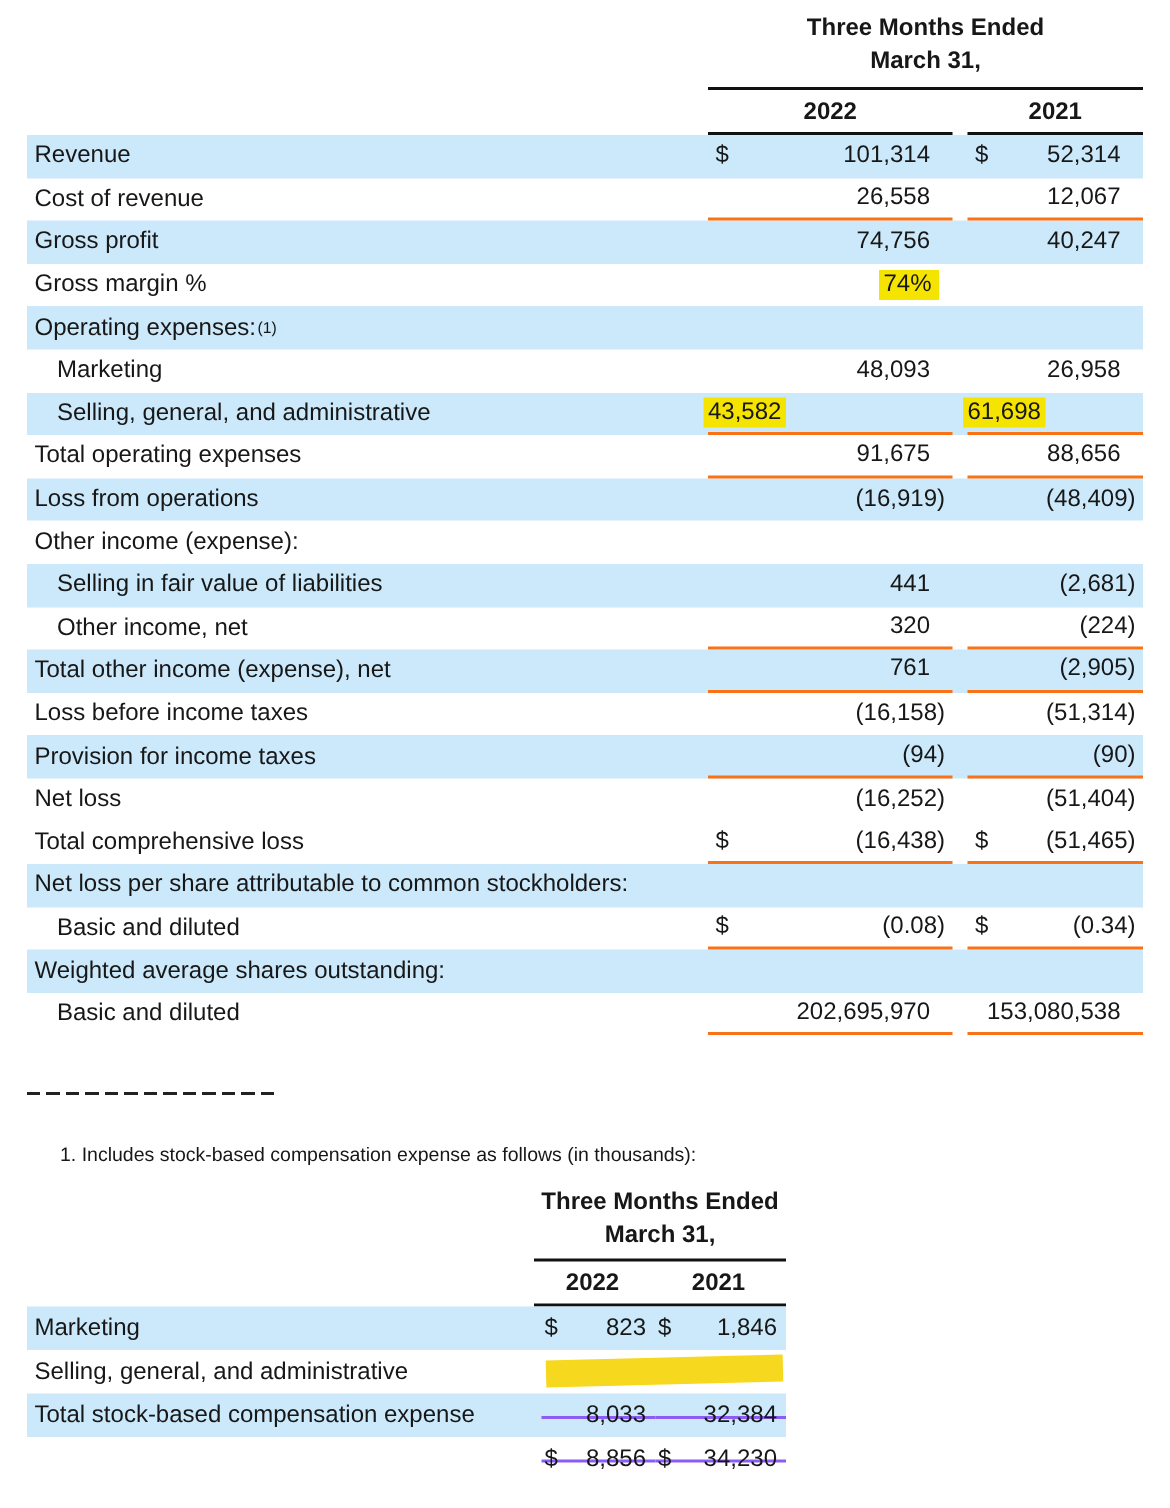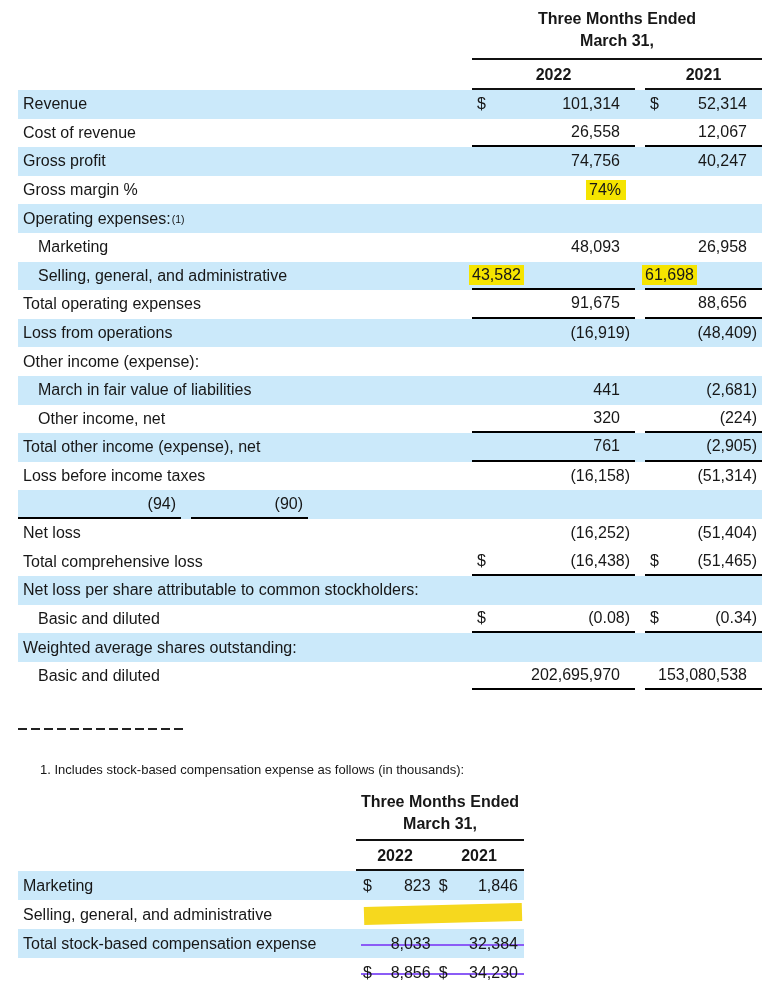--- a/index.html
+++ b/index.html
@@ -18,21 +18,21 @@
 
   .row{display:flex;height:28.6px;font-size:16px;}
   .row.stripe{background:var(--stripe,#cbe9fa);}
   .label{flex:1;display:flex;align-items:center;padding-left:5px;white-space:nowrap;}
   .label.indent{padding-left:20px;}
   .label sup{font-size:10.5px;line-height:0;margin-left:1px;}
   .c1,.c2{display:flex;align-items:center;box-sizing:border-box;}
   .c1{width:163px;}
   .cgap{width:10px;}
   .c2{width:117px;}
-  .row.b .c1,.row.b .c2{border-bottom:2px solid #000000;text-align:right;}
+  .row.b .c1,.row.b .c2{border-bottom:2px solid #f97316;text-align:right;}
   .dollar{padding-left:5px;}
   .val{margin-left:auto;padding-right:15px;white-space:nowrap;}
   .val.hang{padding-right:5px;}
   .hl{background:var(--hl,#f5e400);padding:1px 3px;margin:-1px -3px;}
 
   
   .divider{margin-top:38px;width:168px;height:2px;
     background:repeating-linear-gradient(90deg,#222 0 9px,transparent 9px 13px);}
   .footnote{margin-top:32px;padding-left:22px;font-size:13px;}
 
@@ -155,21 +155,21 @@
             <div class="val hang">(48,409)</div>
           </div>
         </div>
         <div class="row">
           <div class="label">Other income (expense):</div>
           <div class="c1"></div>
           <div class="cgap"></div>
           <div class="c2"></div>
         </div>
         <div class="row stripe">
-          <div class="label indent">March in fair value of liabilities</div>
+          <div class="label indent">Selling in fair value of liabilities</div>
           <div class="c1">
             <div class="val">441</div>
           </div>
           <div class="cgap"></div>
           <div class="c2">
             <div class="val hang">(2,681)</div>
           </div>
         </div>
         <div class="row b">
           <div class="label indent">Other income, net</div>
@@ -195,20 +195,21 @@
           <div class="label">Loss before income taxes</div>
           <div class="c1">
             <div class="val hang">(16,158)</div>
           </div>
           <div class="cgap"></div>
           <div class="c2">
             <div class="val hang">(51,314)</div>
           </div>
         </div>
         <div class="row stripe b">
+          <div class="label">Provision for income taxes</div>
           <div class="c1">
             <div class="val hang">(94)</div>
           </div>
           <div class="cgap"></div>
           <div class="c2">
             <div class="val hang">(90)</div>
           </div>
         </div>
         <div class="row">
           <div class="label">Net loss</div>

